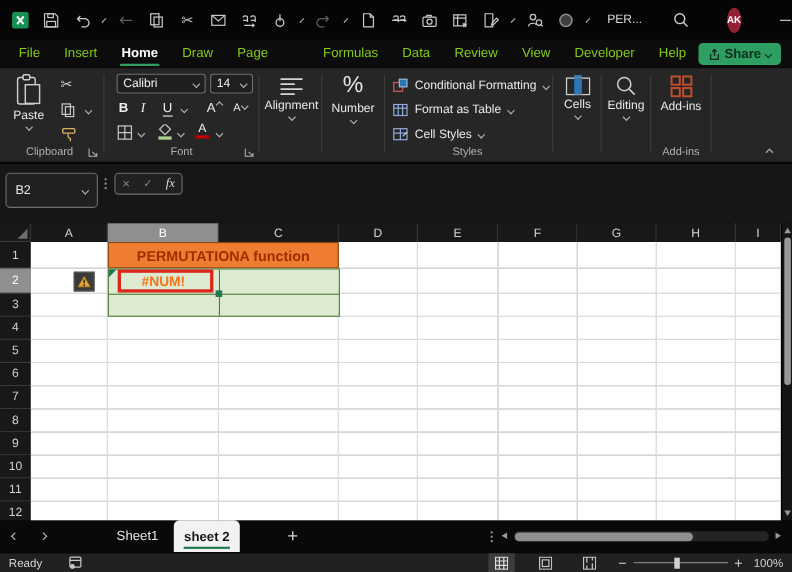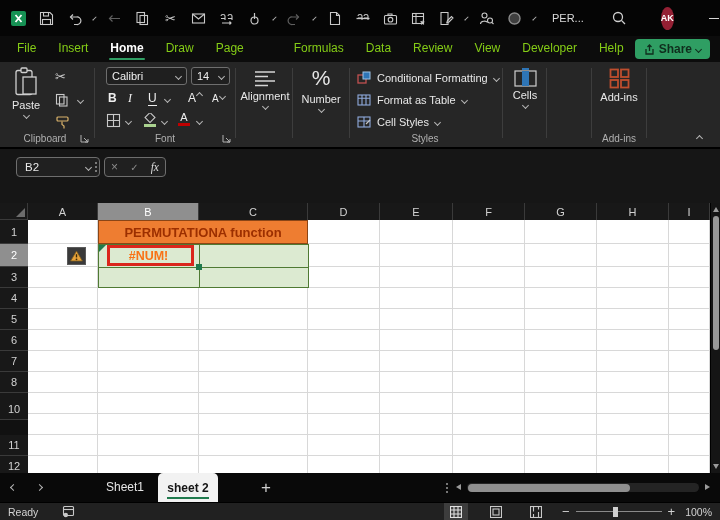--- a/index.html
+++ b/index.html
@@ -378,38 +378,46 @@
     <svg width="23" height="19">
         <rect x="1" y="3" width="21" height="15" fill="none" stroke="#cfcfcf" stroke-width="1.2"></rect>
         <rect x="8" y="3" width="7" height="15" fill="#2e75b6"></rect>
         <path d="M8 1h7" stroke="#2e75b6" stroke-width="2"></path>
       </svg>
     <span class="lbl">Cells</span>
     <span class="cv"></span>
   </div>
   <div class="rdiv" style="left:546px"></div>
 
+  <div class="bigbtn" style="left:548px;top:6px;width:42px">
+    <svg width="20" height="20" fill="none" stroke="#cfcfcf" stroke-width="1.4">
+        <circle cx="8.5" cy="8.5" r="6"></circle>
+        <path d="M13 13l5 5"></path>
+      </svg>
+    <span class="lbl">Editing</span>
+    <span class="cv"></span>
+  </div>
   <div class="rdiv" style="left:591px"></div>
 
   <div class="bigbtn" style="left:594px;top:6px;width:50px">
     <svg width="21" height="21" fill="none" stroke="#bf4e2e" stroke-width="1.8">
         <rect x="1.5" y="1.5" width="7.5" height="7.5"></rect>
         <rect x="12" y="1.5" width="7.5" height="7.5"></rect>
         <rect x="1.5" y="12" width="7.5" height="7.5"></rect>
         <rect x="12" y="12" width="7.5" height="7.5"></rect>
       </svg>
     <span class="lbl">Add-ins</span>
   </div>
   <span class="grp-label" style="left:594px;width:50px">Add-ins</span>
   <div class="rdiv" style="left:646px"></div>
   <span class="cv cvu smbtn" style="left:697px;top:74px"></span>
 </div>
 
 <div id="formula-row" class="band">
-  <div class="fbox" style="left:16px;top:8px;width:84px;height:20px;justify-content:space-between;padding:0 8px">
+  <div class="fbox" style="left:5px;top:8px;width:84px;height:32px;justify-content:space-between;padding:0 8px">
     <span style="font-size:11.5px">B2</span>
     <span class="cv"></span>
   </div>
   <span class="dots3" style="position:absolute;left:95px;top:17px"></span>
   <div class="fbox" style="left:104px;top:8px;width:62px;height:20px;justify-content:space-around">
     <span style="color:#8a8a8a;font-size:12px">×</span>
     <span style="color:#8a8a8a;font-size:10px">✓</span>
     <span style="color:#dcdcdc;font-size:11.5px;font-style:italic;font-family:'Liberation Serif',serif">fx</span>
   </div>
 </div>
@@ -507,21 +515,21 @@
     <div class="row-h" style="top: 190px; height: 21px;">9</div>
     <div class="cell" style="left: 28px; top: 190px; width: 70px; height: 21px;"></div>
     <div class="cell" style="left: 98px; top: 190px; width: 101px; height: 21px;"></div>
     <div class="cell" style="left: 199px; top: 190px; width: 109px; height: 21px;"></div>
     <div class="cell" style="left: 308px; top: 190px; width: 72px; height: 21px;"></div>
     <div class="cell" style="left: 380px; top: 190px; width: 73px; height: 21px;"></div>
     <div class="cell" style="left: 453px; top: 190px; width: 72px; height: 21px;"></div>
     <div class="cell" style="left: 525px; top: 190px; width: 72px; height: 21px;"></div>
     <div class="cell" style="left: 597px; top: 190px; width: 72px; height: 21px;"></div>
     <div class="cell" style="left: 669px; top: 190px; width: 41px; height: 21px;"></div>
-    <div class="row-h" style="top: 196px; height: 21px;">10</div>
+    <div class="row-h" style="top: 211px; height: 21px;">10</div>
     <div class="cell" style="left: 28px; top: 211px; width: 70px; height: 21px;"></div>
     <div class="cell" style="left: 98px; top: 211px; width: 101px; height: 21px;"></div>
     <div class="cell" style="left: 199px; top: 211px; width: 109px; height: 21px;"></div>
     <div class="cell" style="left: 308px; top: 211px; width: 72px; height: 21px;"></div>
     <div class="cell" style="left: 380px; top: 211px; width: 73px; height: 21px;"></div>
     <div class="cell" style="left: 453px; top: 211px; width: 72px; height: 21px;"></div>
     <div class="cell" style="left: 525px; top: 211px; width: 72px; height: 21px;"></div>
     <div class="cell" style="left: 597px; top: 211px; width: 72px; height: 21px;"></div>
     <div class="cell" style="left: 669px; top: 211px; width: 41px; height: 21px;"></div>
     <div class="row-h" style="top: 232px; height: 21px;">11</div>

